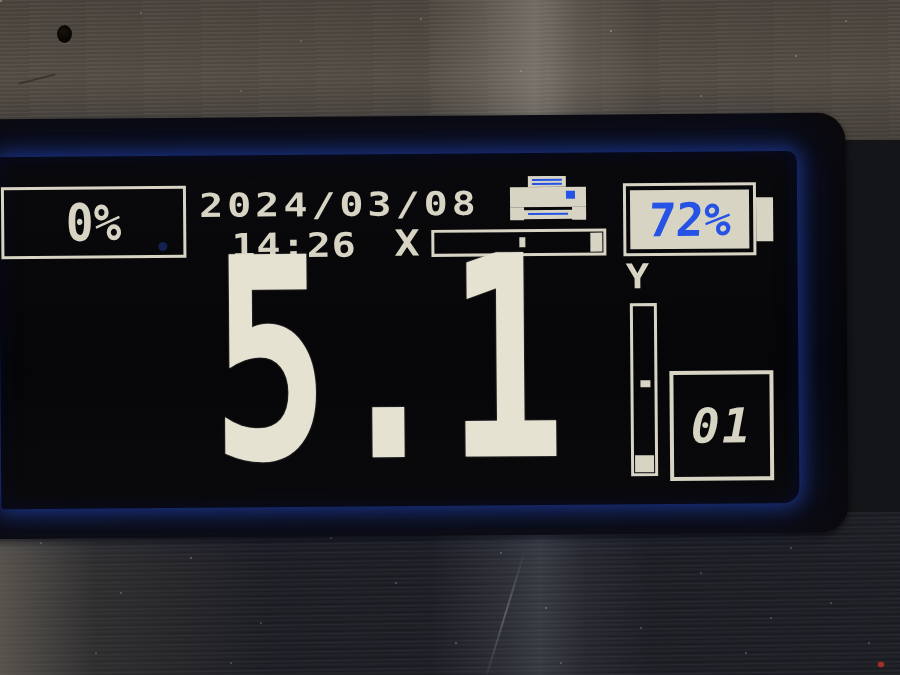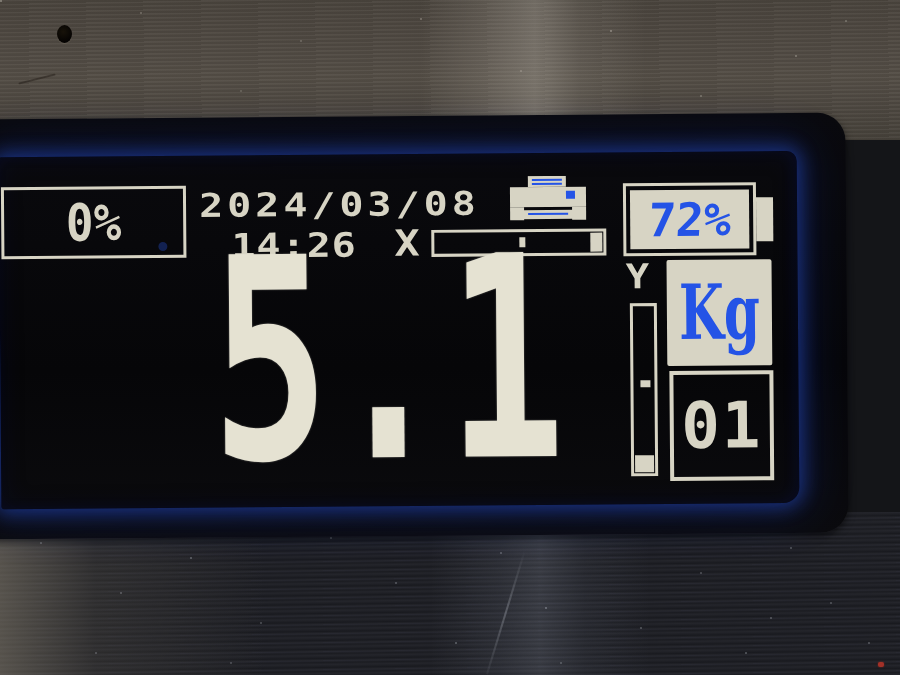--- a/index.html
+++ b/index.html
@@ -102,21 +102,21 @@
     border:3px solid #d7d4c4;box-sizing:border-box;}
   .gauge-dash{position:absolute;left:7px;top:74px;width:10px;height:7px;background:#d7d4c4;}
   .gauge-fill{position:absolute;left:1px;right:1px;bottom:1px;height:17px;background:#d7d4c4;}
 
   .unit-box{position:absolute;left:667px;top:108px;width:105px;height:106px;background:#d7d4c4;
     border-radius:2px;display:flex;align-items:center;justify-content:center;}
   .unit-box span{font-family:"DejaVu Serif", serif;font-weight:bold;font-size:76px;color:#2453e6;
     transform:scaleX(0.68);line-height:1;}
   .chan-box{position:absolute;left:669px;top:219px;width:104px;height:110px;
     border:4px solid #d7d4c4;box-sizing:border-box;display:flex;align-items:center;justify-content:center;}
-  .chan-box span{font-size:64px;font-weight:bold;color:#d7d4c4;letter-spacing:2px;}
+  .chan-box span{font-size:48px;font-weight:bold;color:#d7d4c4;letter-spacing:2px;font-style:italic;}
 
   .dead-pixel{position:absolute;left:159px;top:86px;width:9px;height:9px;border-radius:50%;
     background:#14265e;opacity:.85;}
 </style>
 </head>
 <body>
 
 <div class="stage">
 
   <div class="metal-top">
@@ -166,23 +166,20 @@
         <div class="batt-nub"></div>
       </div>
 
       <div class="weight">5.1</div>
 
       <div class="lcd y-label">Y</div>
       <div class="gauge">
         <div class="gauge-dash"></div>
         <div class="gauge-fill"></div>
       </div>
-      <div class="unit-box">
-        <span>Kg</span>
-      </div>
       <div class="chan-box">
         <span>01</span>
       </div>
 
       <div class="dead-pixel"></div>
     </div>
   </div>
 
 </div>
 

